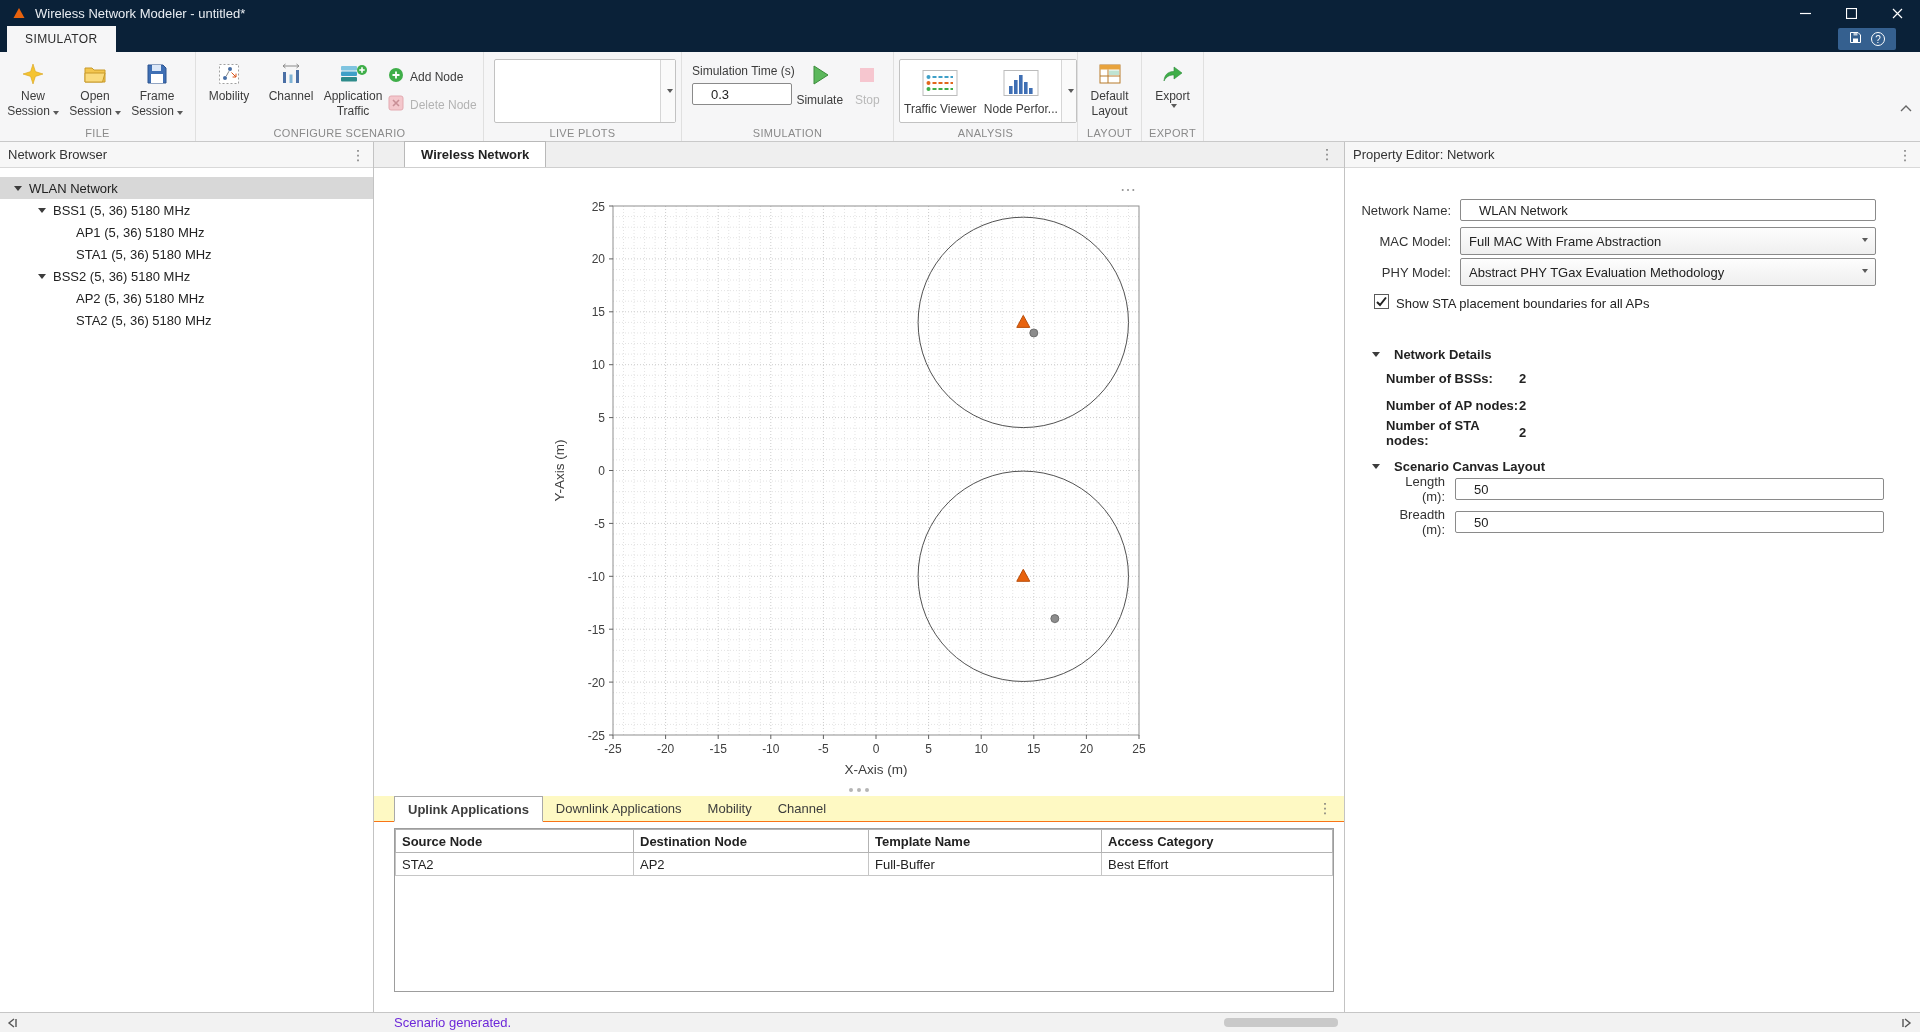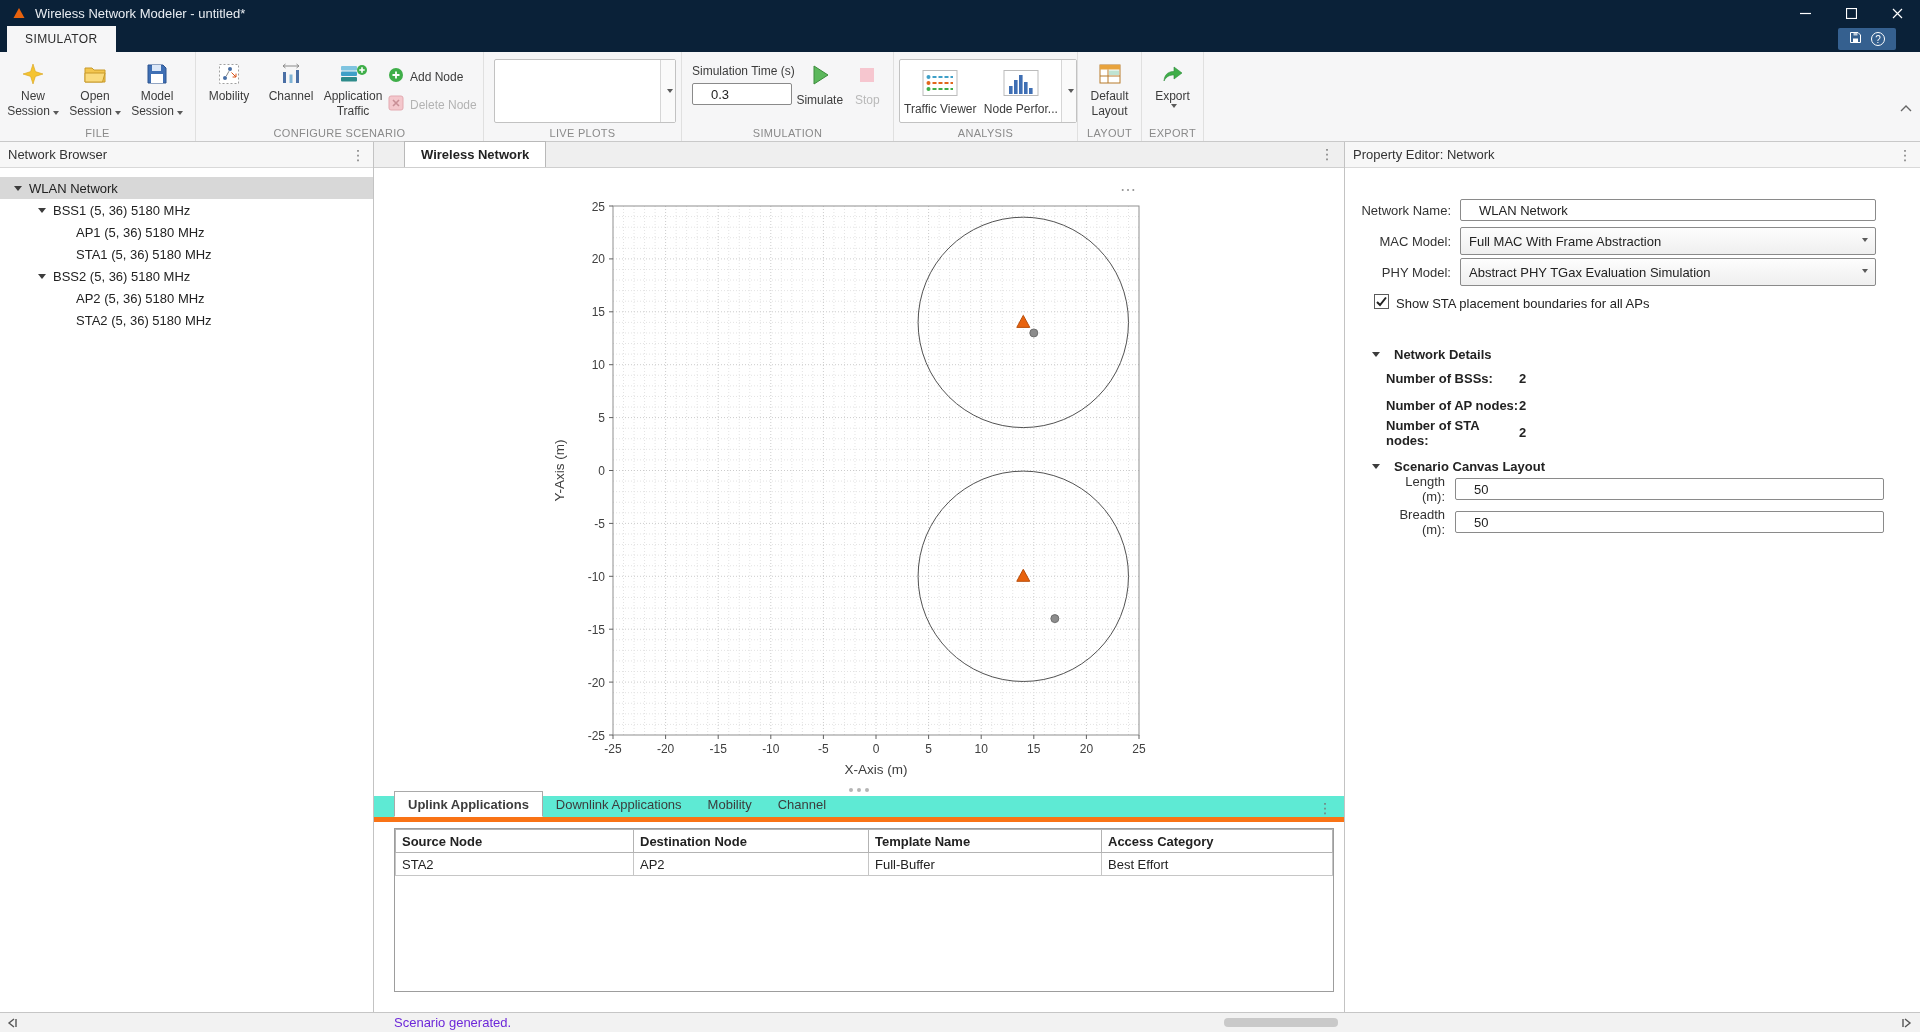--- a/index.html
+++ b/index.html
@@ -58,21 +58,21 @@
   .center-panel{position:absolute;left:374px;top:142px;width:971px;height:870px;background:#fff;border-right:1px solid #c3c3c3;}
   .doc-tabbar{height:26px;background:#efefef;border-bottom:1px solid #cfcfcf;display:flex;align-items:flex-end;position:relative;}
   .doc-tab{margin-left:30px;height:26px;padding:0 16px;background:#fff;border:1px solid #b9b9b9;border-bottom:none;display:flex;align-items:center;font-size:13px;font-weight:700;color:#222;}
   .doc-tabbar .panel-menu{position:absolute;right:10px;top:5px;}
   #plot-svg{position:absolute;left:175px;top:50px;}
   .tick{font-size:12px;fill:#404040;}
   .axlabel{font-size:13.5px;fill:#3d3d3d;}
   .axes-menu{position:absolute;left:746px;top:38px;font-size:16px;color:#9a9a9a;letter-spacing:1px;}
   .splitter{position:absolute;top:646px;left:50%;transform:translateX(-50%);display:flex;gap:4px;align-items:center;}
   .splitter i{width:4px;height:4px;background:#b5b5b5;border-radius:50%;}
-  .bottom-tabs{position:absolute;left:0;top:654px;width:100%;height:26px;background:#5eead4;border-bottom:5px solid #f97316;display:flex;align-items:flex-end;padding-left:20px;}
+  .bottom-tabs{position:absolute;left:0;top:654px;width:100%;height:26px;background:#fef9c3;border-bottom:1px solid #f97316;display:flex;align-items:flex-start;padding-left:20px;}
   .btab{height:25px;padding:0 13px;display:flex;align-items:center;font-size:13px;color:#3c3c3c;}
   .btab.sel{background:#fff;border:1px solid #a9a9a9;border-bottom:1px solid #fff;font-weight:700;height:26px;}
   .bottom-tabs .panel-menu{position:absolute;right:12px;top:5px;}
   .apps-box{position:absolute;left:20px;top:686px;width:940px;height:164px;border:1px solid #9d9d9d;background:#fff;}
   table.apps{border-collapse:collapse;width:100%;table-layout:fixed;}
   .apps th,.apps td{border:1px solid #c6c6c6;height:23px;font-size:13px;text-align:left;padding:0 6px;color:#222;}
   .apps th{font-weight:700;border-color:#b3b3b3;}
 
   .right-panel{position:absolute;left:1345px;top:142px;width:575px;height:870px;background:#fff;}
   .pe-body{padding-top:30px;}
@@ -165,21 +165,21 @@
       <span><span>Session</span><span class="caret"></span></span>
     </div>
     <div class="bigbtn">
       <span class="ic">
         <svg width="24" height="24">
             <path d="M3 3 H18 L21 6 V21 H3 Z" fill="#3f6fb4" stroke="#2d5490"></path>
             <rect x="7" y="3" width="9" height="6" fill="#dce8f8"></rect>
             <rect x="6" y="12" width="12" height="9" fill="#ffffff"></rect>
           </svg>
       </span>
-      <span>Model</span>
+      <span>Frame</span>
       <span><span>Session</span><span class="caret"></span></span>
     </div>
     <div class="rsec-label">FILE</div>
   </div>
 
   <div class="rsec w-conf">
     <div class="bigbtn">
       <span class="ic">
         <svg width="26" height="26">
             <rect x="3.5" y="3.5" width="19" height="19" fill="#fff" stroke="#a0a0a0" stroke-dasharray="2 2"></rect>
@@ -600,21 +600,21 @@
       <span class="pe-label">MAC Model:</span>
       <div class="select">
         <span>Full MAC With Frame Abstraction</span>
         <span class="caret"></span>
       </div>
     </div>
 
     <div class="pe-row">
       <span class="pe-label">PHY Model:</span>
       <div class="select">
-        <span>Abstract PHY TGax Evaluation Simulation</span>
+        <span>Abstract PHY TGax Evaluation Methodology</span>
         <span class="caret"></span>
       </div>
     </div>
 
     <div class="cb-row">
       <span>
         <svg width="15" height="15">
             <rect x="0.5" y="0.5" width="14" height="14" fill="#fff" stroke="#5a5a5a"></rect>
             <path d="M3 8 L6 11 L12 3.5" stroke="#222" stroke-width="2" fill="none"></path>
           </svg>

